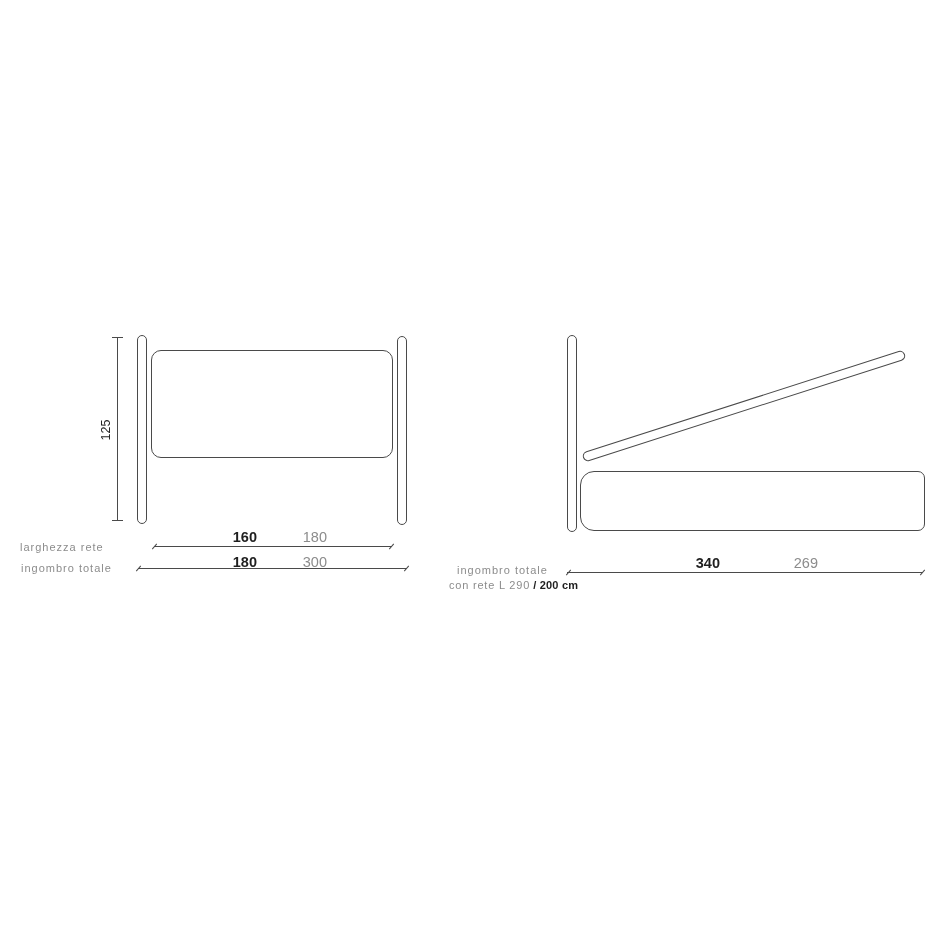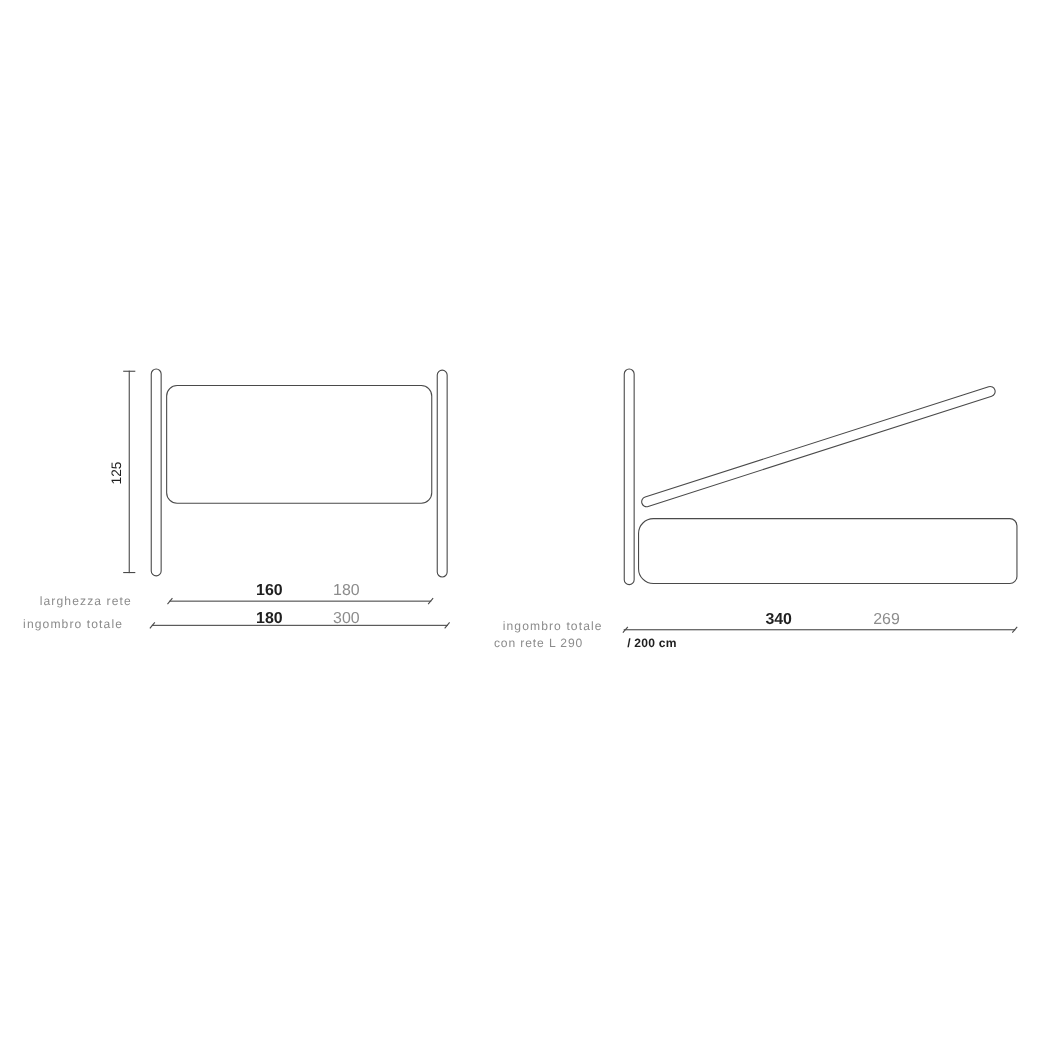--- a/index.html
+++ b/index.html
@@ -47,26 +47,26 @@
   .num.secondary{font-weight:400;color:var(--muted,#8c8c8c);}
   .n-rete-p{left:207px;top:530px;}  .n-rete-s{left:277px;top:530px;}
   .n-tot-p{left:207px;top:555px;}   .n-tot-s{left:277px;top:555px;}
   .n-side-p{left:670px;top:556px;}  .n-side-s{left:768px;top:556px;}
 
   
   .dim-label{
     position:absolute;font-size:11px;letter-spacing:1px;
     color:var(--muted,#8c8c8c);white-space:nowrap;
   }
-  .lbl-rete{left:20px;top:541px;width:116px;text-align:center;}
+  .lbl-rete{left:20px;top:541px;width:116px;text-align:left;}
   .lbl-tot{left:21px;top:562px;text-align:left;}
   .lbl-side{left:457px;top:564px;text-align:left;}
   .note{position:absolute;left:449px;top:579px;font-size:11px;white-space:nowrap;}
   .note .muted-part{color:var(--muted,#8c8c8c);letter-spacing:0.8px;}
-  .note .strong-part{color:var(--ink,#1f1f1f);font-weight:700;letter-spacing:0.2px;margin-left:37px;}
+  .note .strong-part{color:var(--ink,#1f1f1f);font-weight:700;letter-spacing:0.2px;}
 </style>
 </head>
 <body>
 
 <div class="canvas">
 
   <div class="shape vdim-line"></div>
   <div class="shape vdim-tick top"></div>
   <div class="shape vdim-tick bottom"></div>
   <div class="vdim-label">125</div>

